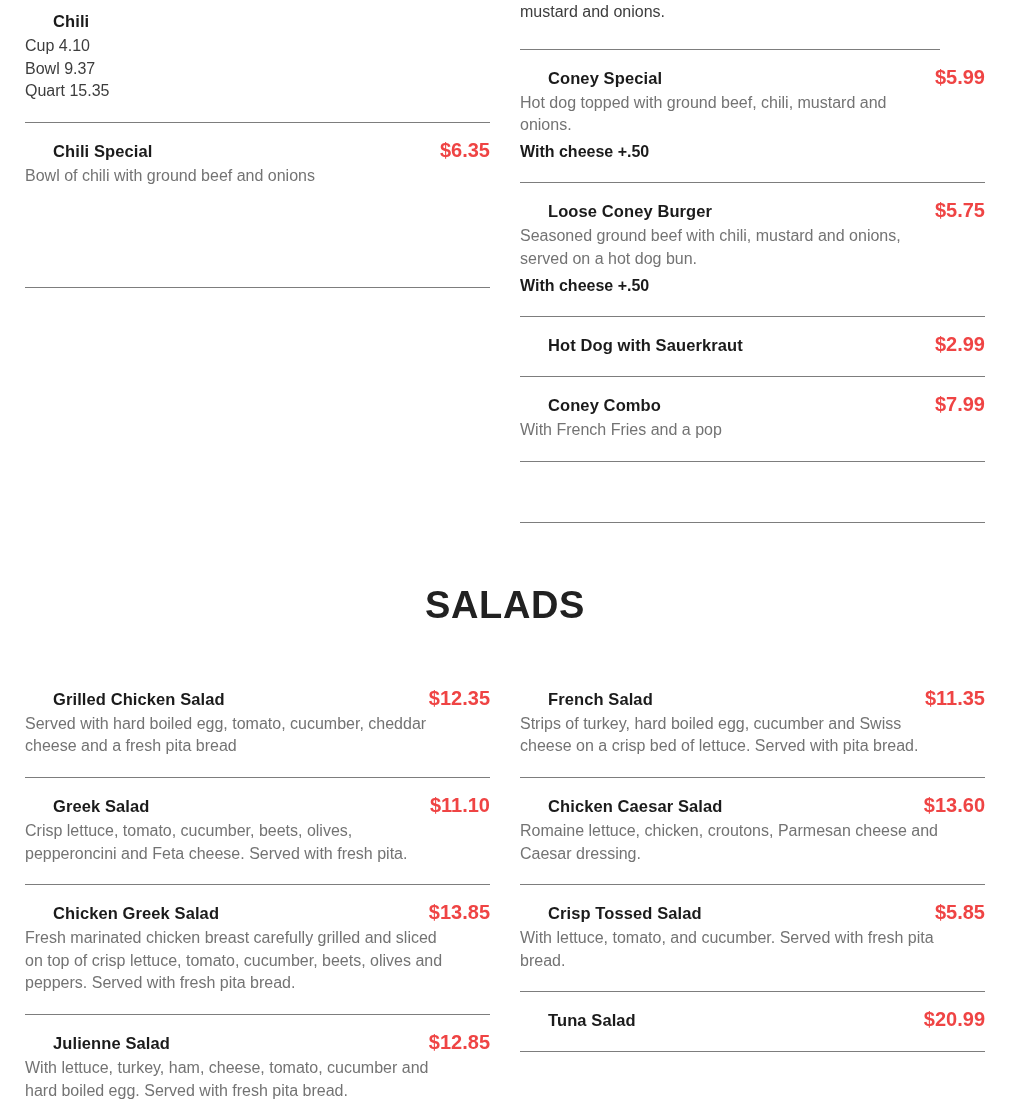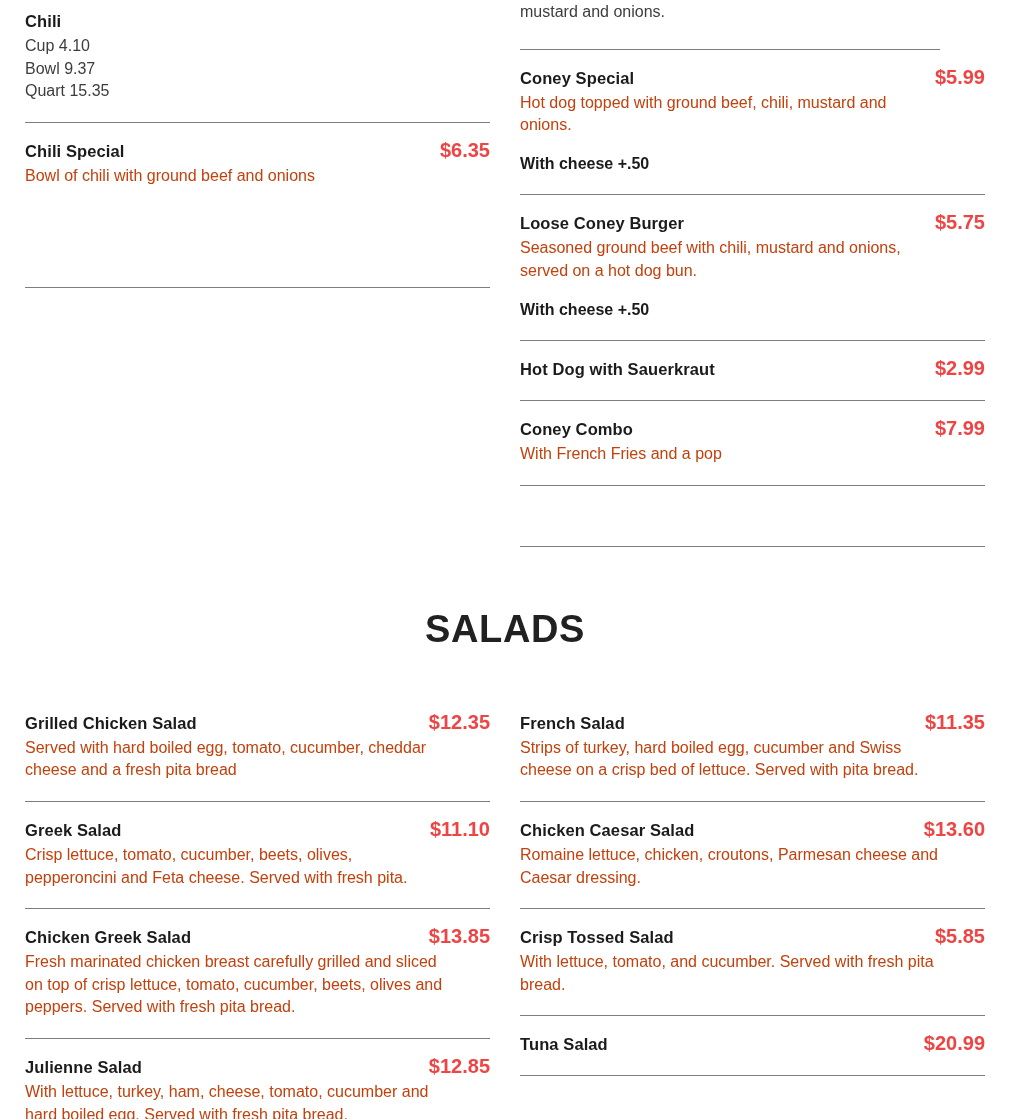--- a/index.html
+++ b/index.html
@@ -20,58 +20,59 @@
     align-items: start;
   }
   .col { min-width: 0; }
   .item { padding: 16px 0 19px; }
   .item.bordered { border-bottom: 1px solid #7d7d7d; }
   .item.first-left { padding-top: 10px; }
   .item-head {
     display: flex;
     justify-content: space-between;
     align-items: baseline;
+    margin-left: 28px;
   }
   .item-name {
     font-weight: bold;
     font-size: 16.5px;
     line-height: 23px;
     color: #1b1b1b;
     letter-spacing: 0.1px;
   }
   .item-price {
     font-weight: bold;
     font-size: 20px;
     line-height: 23px;
     color: #ef4444;
     white-space: nowrap;
     margin-left: 14px;
   }
   .item-desc {
     font-size: 16px;
     line-height: 22.6px;
-    color: #c2410c;
+    color: #737373;
     font-weight: 400;
     margin-top: 2px;
     max-width: 420px;
   }
   .opt-line {
     display: block;
     font-size: 16px;
     line-height: 22.6px;
     color: #3d3d3d;
     font-weight: 400;
   }
   .opt-lines { margin-top: 2px; }
   .item-note {
     font-size: 16px;
     line-height: 22.6px;
     font-weight: bold;
     color: #1b1b1b;
-    margin-top: 16px;
+    margin-top: 4px;
   }
   .partial-line {
     font-size: 16px;
     line-height: 22.6px;
     color: #3d3d3d;
     padding: 1px 0 25px;
     border-bottom: 1px solid #7d7d7d;
     max-width: 420px;
   }
   .spacer-rule { border-bottom: 1px solid #7d7d7d; }

